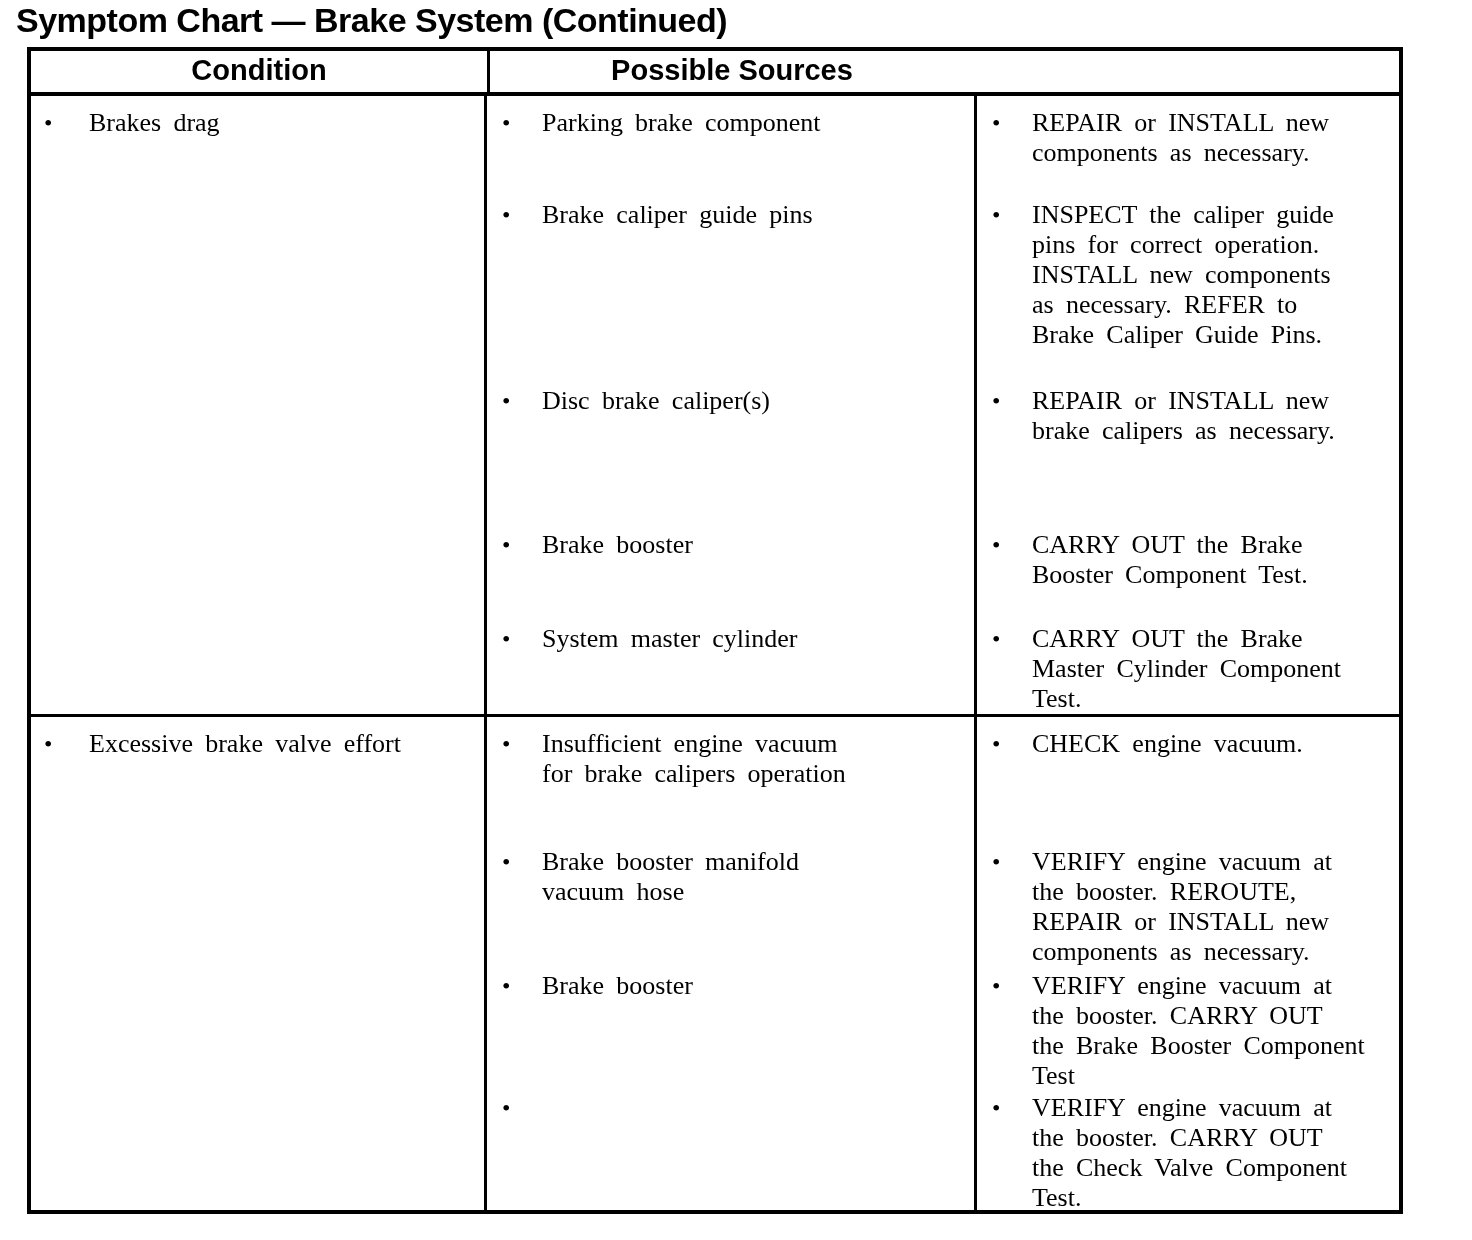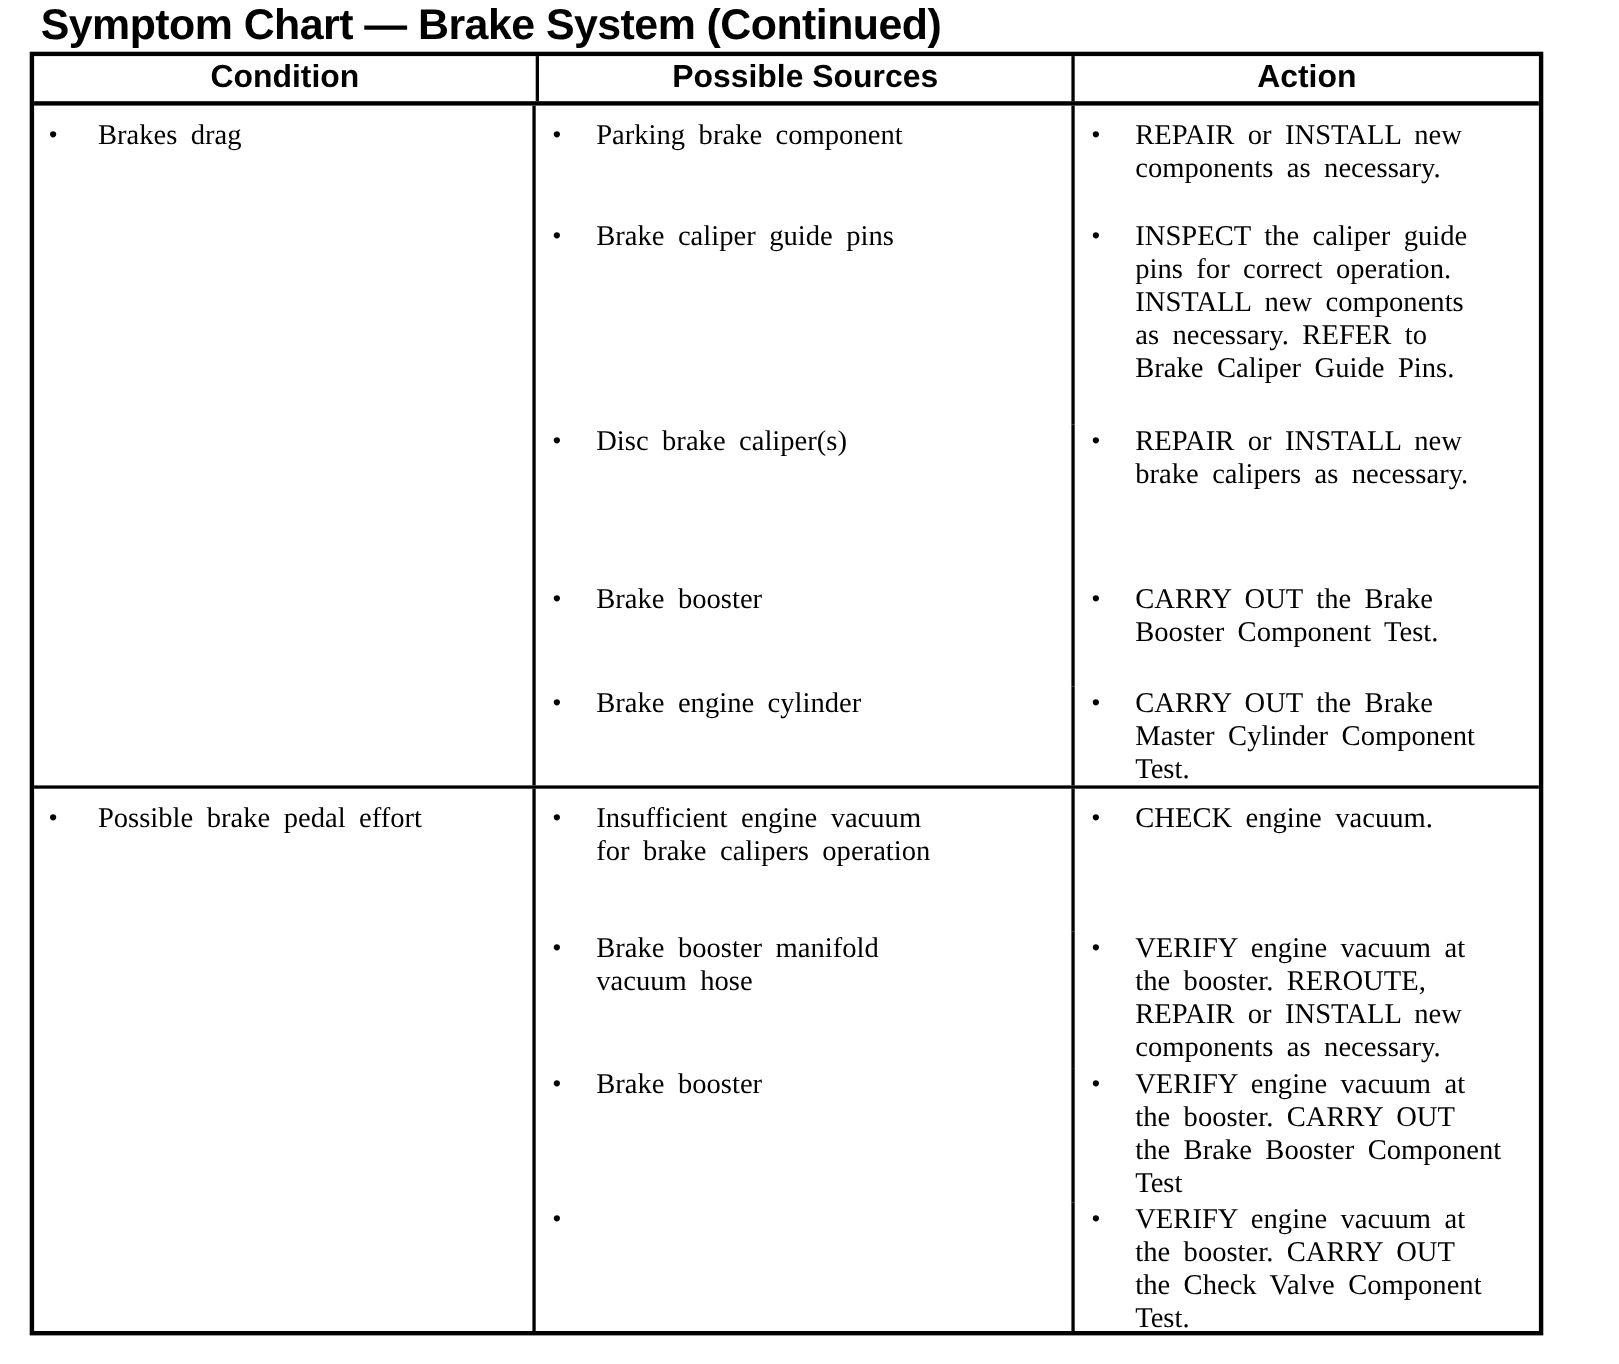--- a/index.html
+++ b/index.html
@@ -5,24 +5,24 @@
   html,body{margin:0;padding:0;background:#fff;}
   .page{
     position:relative;
     width:1472px;height:1240px;
     background:#ffffff;
     color:#000;
     overflow:hidden;
   }
   .doc-title{
     position:absolute;
-    left:37px;top:1px;
+    left:16px;top:1px;
     font-family:"Liberation Sans",sans-serif;
     font-weight:bold;
-    font-size:39px;
+    font-size:34px;
     letter-spacing:-0.5px;
     color:#000;
     white-space:nowrap;
   }
   .sym-table{
     position:absolute;
     left:27px;top:47px;
     width:1376px;height:1167px;
     border:4px solid #000;
     box-sizing:border-box;
@@ -104,21 +104,20 @@
 
 <div class="page">
 
   <div class="doc-title">Symptom Chart — Brake System (Continued)</div>
 
   <div class="sym-table">
 
     <div class="header-row">
       <div class="hcell c1">Condition</div>
       <div class="hcell c2">Possible Sources</div>
-      <div class="hcell c3">Action</div>
     </div>
 
     <div class="body-row r1">
       <div class="cond" style="border-right:3px solid #000;">
         <div class="item">
           <span class="bullet">•</span>
           <div class="txt">Brakes drag</div>
         </div>
       </div>
       <div class="pairs">
@@ -187,41 +186,41 @@
               <div class="txt">CARRY OUT the Brake
 Booster Component Test.</div>
             </div>
           </div>
         </div>
 
         <div class="pair last">
           <div class="src">
             <div class="item">
               <span class="bullet">•</span>
-              <div class="txt">Brake engine cylinder</div>
+              <div class="txt">System master cylinder</div>
             </div>
           </div>
           <div class="act">
             <div class="item">
               <span class="bullet">•</span>
               <div class="txt">CARRY OUT the Brake
 Master Cylinder Component
 Test.</div>
             </div>
           </div>
         </div>
 
       </div>
     </div>
 
     <div class="body-row r2">
       <div class="cond" style="border-right:3px solid #000;">
         <div class="item">
           <span class="bullet">•</span>
-          <div class="txt">Possible brake pedal effort</div>
+          <div class="txt">Excessive brake valve effort</div>
         </div>
       </div>
       <div class="pairs">
 
         <div class="pair pp" style="min-height:130px;">
           <div class="src">
             <div class="item">
               <span class="bullet">•</span>
               <div class="txt">Insufficient engine vacuum
 for brake calipers operation</div>

